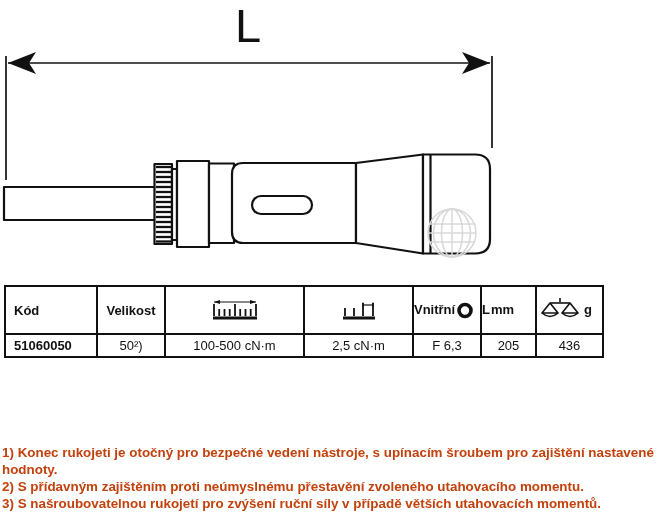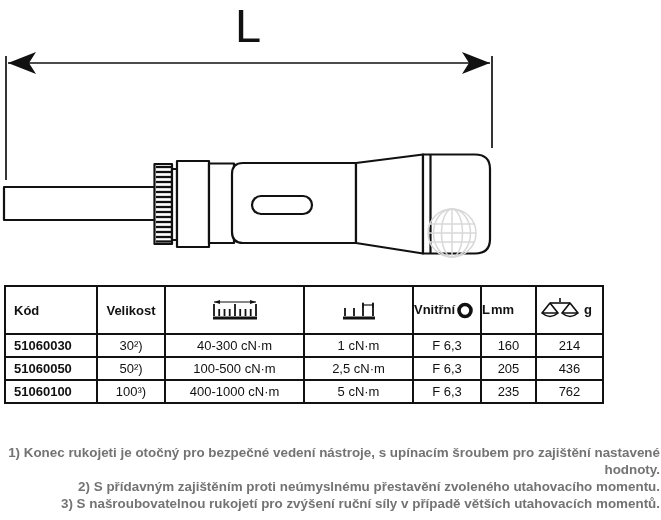--- a/index.html
+++ b/index.html
@@ -17,21 +17,21 @@
         overflow:hidden;}
   table.spec th{font-weight:bold;height:46px;}
   table.spec .col-code{width:92px;} table.spec .col-size{width:68px;}
   table.spec .col-range{width:139px;} table.spec .col-div{width:109px;}
   table.spec .col-inner{width:68px;} table.spec .col-len{width:55px;}
   table.spec .col-wt{width:67px;}
   table.spec th.left, table.spec td.left{text-align:left;padding-left:8px;}
   td.code{font-weight:bold;}
   .hdr-stack{display:flex;flex-direction:row;align-items:center;line-height:1.05;gap:1px;}
   .footnotes{position:absolute;left:2px;top:444px;width:658px;z-index:2;
-        font-size:13.4px;font-weight:bold;line-height:1.27;color:#737373;text-align:right;}
+        font-size:13.4px;font-weight:bold;line-height:1.27;color:#c2410c;}
   .footnotes p{margin:0;}
 </style>
 </head>
 <body>
 
 <div class="page">
 
 
   <div class="dim-label">L</div>
 
@@ -159,45 +159,27 @@
               <path d="M5,15 Q13,22 21,15"></path>
               <path d="M33,5 L25,15 L41,15 Z"></path>
               <path d="M25,15 Q33,22 41,15"></path>
             </g>
           </svg>
           <span>g</span>
         </div>
       </th>
     </tr>
     <tr>
-      <td class="left code">51060030</td>
-      <td>30²)</td>
-      <td>40-300 cN·m</td>
-      <td>1 cN·m</td>
-      <td>F 6,3</td>
-      <td>160</td>
-      <td>214</td>
-    </tr>
-    <tr>
       <td class="left code">51060050</td>
       <td>50²)</td>
       <td>100-500 cN·m</td>
       <td>2,5 cN·m</td>
       <td>F 6,3</td>
       <td>205</td>
       <td>436</td>
-    </tr>
-    <tr>
-      <td class="left code">51060100</td>
-      <td>100³)</td>
-      <td>400-1000 cN·m</td>
-      <td>5 cN·m</td>
-      <td>F 6,3</td>
-      <td>235</td>
-      <td>762</td>
     </tr>
   </tbody>
     </table>
 
   <div class="footnotes">
     <p>1) Konec rukojeti je otočný pro bezpečné vedení nástroje, s upínacím šroubem pro zajištění nastavené hodnoty.</p>
     <p>2) S přídavným zajištěním proti neúmyslnému přestavění zvoleného utahovacího momentu.</p>
     <p>3) S našroubovatelnou rukojetí pro zvýšení ruční síly v případě větších utahovacích momentů.</p>
   </div>
 

